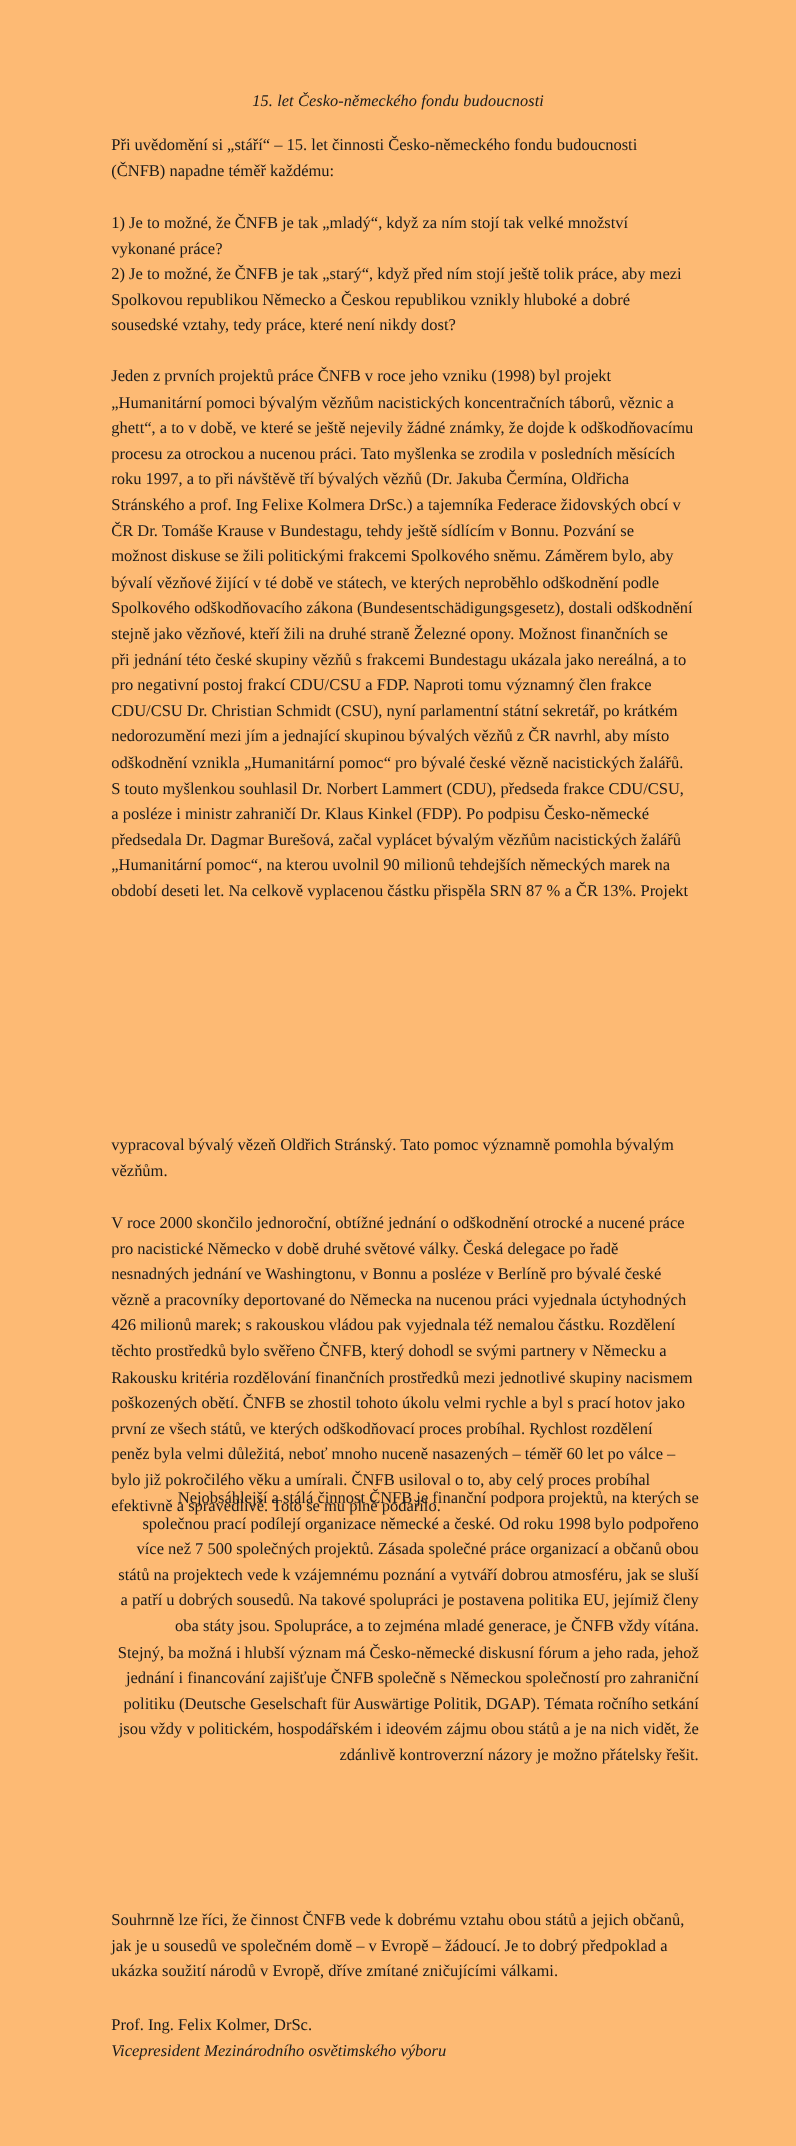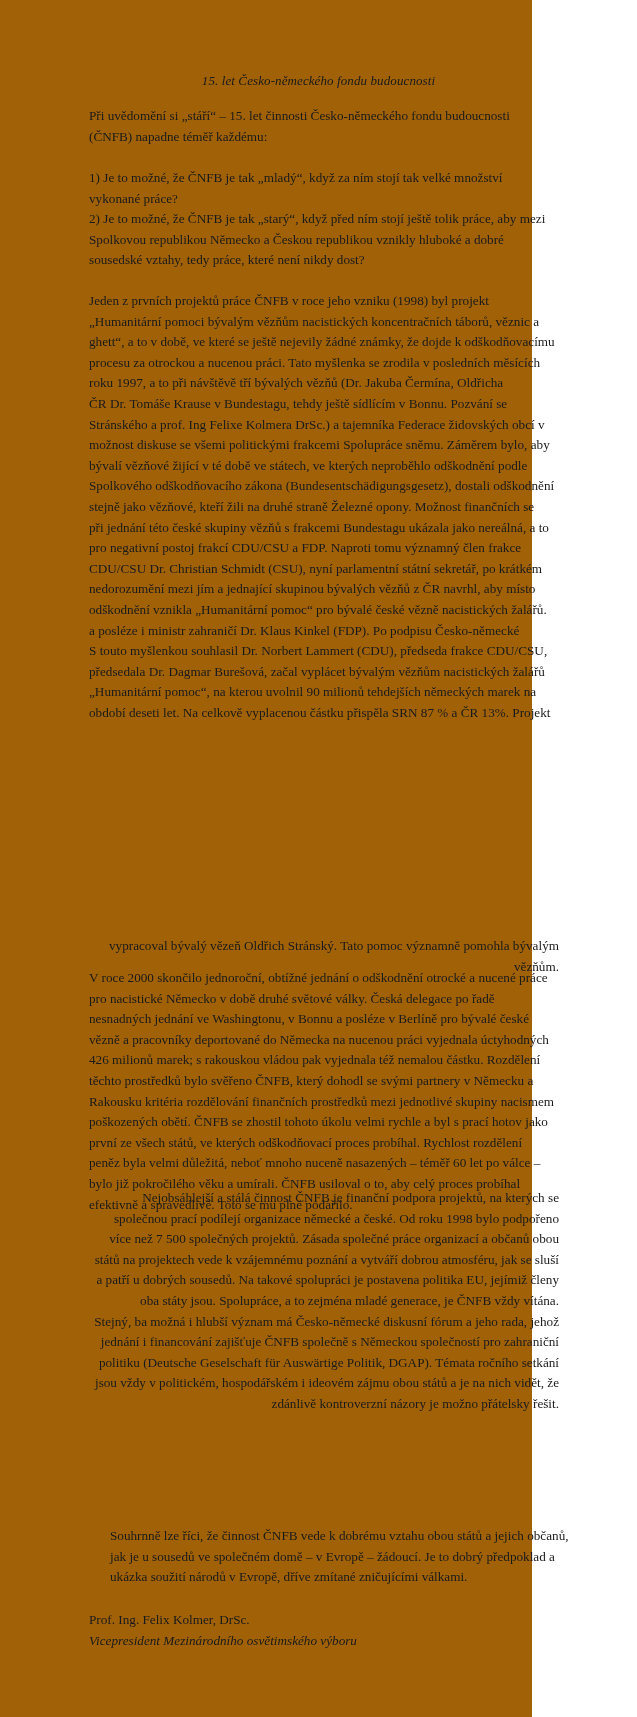--- a/index.html
+++ b/index.html
@@ -12,23 +12,23 @@
       height: 1717px;
       position: relative;
       overflow: hidden;
       font-family: "Liberation Serif", serif;
       color: #1a1a1a;
     }
     .page {
       position: absolute;
       left: 0;
       top: 0;
-      width: 532px;
+      width: 637px;
       height: 1717px;
-      background: #a16207;
+      background: #fdba74;
     }
     .title {
       position: absolute;
       left: 0;
       width: 637px;
       top: 72px;
       text-align: center;
       font-style: italic;
       font-size: 13px;
       line-height: 18px;
@@ -67,39 +67,39 @@
     <span class="line">Spolkovou republikou Německo  a Českou republikou vznikly hluboké a dobré</span>
     <span class="line">sousedské  vztahy, tedy práce, které není nikdy dost?</span>
   </div>
 
   <div class="block" style="top:291px;">
     <span class="line">Jeden z prvních projektů práce ČNFB v roce jeho vzniku (1998) byl projekt</span>
     <span class="line">„Humanitární pomoci bývalým vězňům nacistických koncentračních táborů, věznic a</span>
     <span class="line">ghett“, a to v době, ve které se ještě nejevily žádné známky, že dojde k odškodňovacímu</span>
     <span class="line">procesu za otrockou a nucenou práci. Tato myšlenka se zrodila v posledních měsících</span>
     <span class="line">roku 1997, a to při návštěvě tří bývalých vězňů (Dr. Jakuba Čermína, Oldřicha</span>
+    <span class="line">Stránského a prof. Ing Felixe Kolmera DrSc.) a tajemníka Federace židovských obcí v</span>
     <span class="line">ČR Dr. Tomáše Krause v Bundestagu, tehdy ještě sídlícím v Bonnu. Pozvání se</span>
-    <span class="line">Stránského a prof. Ing Felixe Kolmera DrSc.) a tajemníka Federace židovských obcí v</span>
-    <span class="line">možnost diskuse se všemi politickými frakcemi Spolupráce sněmu. Záměrem bylo, aby</span>
+    <span class="line">možnost diskuse se žili politickými frakcemi Spolkového sněmu. Záměrem bylo, aby</span>
     <span class="line">bývalí vězňové žijící v té době ve státech, ve kterých neproběhlo odškodnění podle</span>
     <span class="line">Spolkového odškodňovacího zákona (Bundesentschädigungsgesetz),  dostali odškodnění</span>
     <span class="line">stejně jako vězňové, kteří žili na druhé straně Železné opony. Možnost finančních se</span>
     <span class="line">při jednání této české skupiny vězňů s frakcemi Bundestagu ukázala jako nereálná, a to</span>
     <span class="line">pro negativní postoj frakcí CDU/CSU a FDP. Naproti tomu významný člen frakce</span>
     <span class="line">CDU/CSU Dr. Christian Schmidt (CSU), nyní parlamentní státní sekretář, po krátkém</span>
     <span class="line">nedorozumění mezi jím a jednající skupinou bývalých vězňů z ČR navrhl, aby místo</span>
     <span class="line">odškodnění vznikla „Humanitární pomoc“ pro bývalé české vězně nacistických žalářů.</span>
+    <span class="line">S touto myšlenkou souhlasil Dr. Norbert Lammert (CDU), předseda frakce CDU/CSU,</span>
     <span class="line">a posléze i ministr zahraničí Dr. Klaus Kinkel (FDP). Po podpisu Česko-německé</span>
-    <span class="line">S touto myšlenkou souhlasil Dr. Norbert Lammert (CDU), předseda frakce CDU/CSU,</span>
     <span class="line">předsedala Dr. Dagmar Burešová, začal vyplácet bývalým vězňům nacistických žalářů</span>
     <span class="line">„Humanitární pomoc“, na kterou uvolnil 90 milionů tehdejších německých marek na</span>
     <span class="line">období deseti let. Na celkově vyplacenou částku přispěla SRN 87 % a ČR 13%. Projekt</span>
   </div>
 
-  <div class="block" style="top:936px;text-align:right;">
+  <div class="block" style="top:906px;">
     <span class="line">vypracoval bývalý vězeň Oldřich Stránský. Tato pomoc významně pomohla bývalým</span>
     <span class="line">vězňům.</span>
   </div>
 
   <div class="block" style="top:968px;">
     <span class="line">V roce 2000 skončilo jednoroční, obtížné jednání o odškodnění otrocké a nucené práce</span>
     <span class="line">pro nacistické Německo v době druhé světové války. Česká delegace po řadě</span>
     <span class="line">nesnadných jednání ve Washingtonu,  v Bonnu a posléze v Berlíně pro bývalé české</span>
     <span class="line">vězně a pracovníky deportované do Německa na nucenou práci vyjednala úctyhodných</span>
     <span class="line">426 milionů marek; s rakouskou vládou pak vyjednala též nemalou částku. Rozdělení</span>
@@ -119,21 +119,21 @@
     <span class="line">států na projektech vede k vzájemnému poznání a vytváří dobrou atmosféru, jak se sluší</span>
     <span class="line">a patří u dobrých sousedů.  Na takové spolupráci je postavena politika EU, jejímiž členy</span>
     <span class="line">oba státy jsou. Spolupráce, a to zejména mladé generace, je ČNFB vždy vítána.</span>
     <span class="line">Stejný, ba možná i hlubší význam má Česko-německé  diskusní fórum a jeho rada, jehož</span>
     <span class="line">jednání i financování zajišťuje ČNFB společně s Německou společností pro zahraniční</span>
     <span class="line">politiku (Deutsche Geselschaft für Auswärtige Politik, DGAP). Témata ročního setkání</span>
     <span class="line">jsou vždy v politickém, hospodářském  i ideovém zájmu obou států a je na nich vidět, že</span>
     <span class="line">zdánlivě kontroverzní názory je možno přátelsky řešit.</span>
   </div>
 
-  <div class="block" style="top:1526px;margin-left:21px;">
+  <div class="block" style="top:1526px;">
     <span class="line">Souhrnně lze říci, že činnost ČNFB vede k dobrému vztahu obou států a jejich občanů,</span>
     <span class="line">jak je u sousedů ve společném domě – v Evropě – žádoucí.  Je to dobrý předpoklad  a</span>
     <span class="line">ukázka soužití národů v Evropě, dříve zmítané zničujícími válkami.</span>
   </div>
 
   <div class="block" style="top:1610px;">
     <span class="line">Prof. Ing. Felix Kolmer, DrSc.</span>
     <span class="line italic">Vicepresident  Mezinárodního  osvětimského  výboru</span>
   </div>
 

